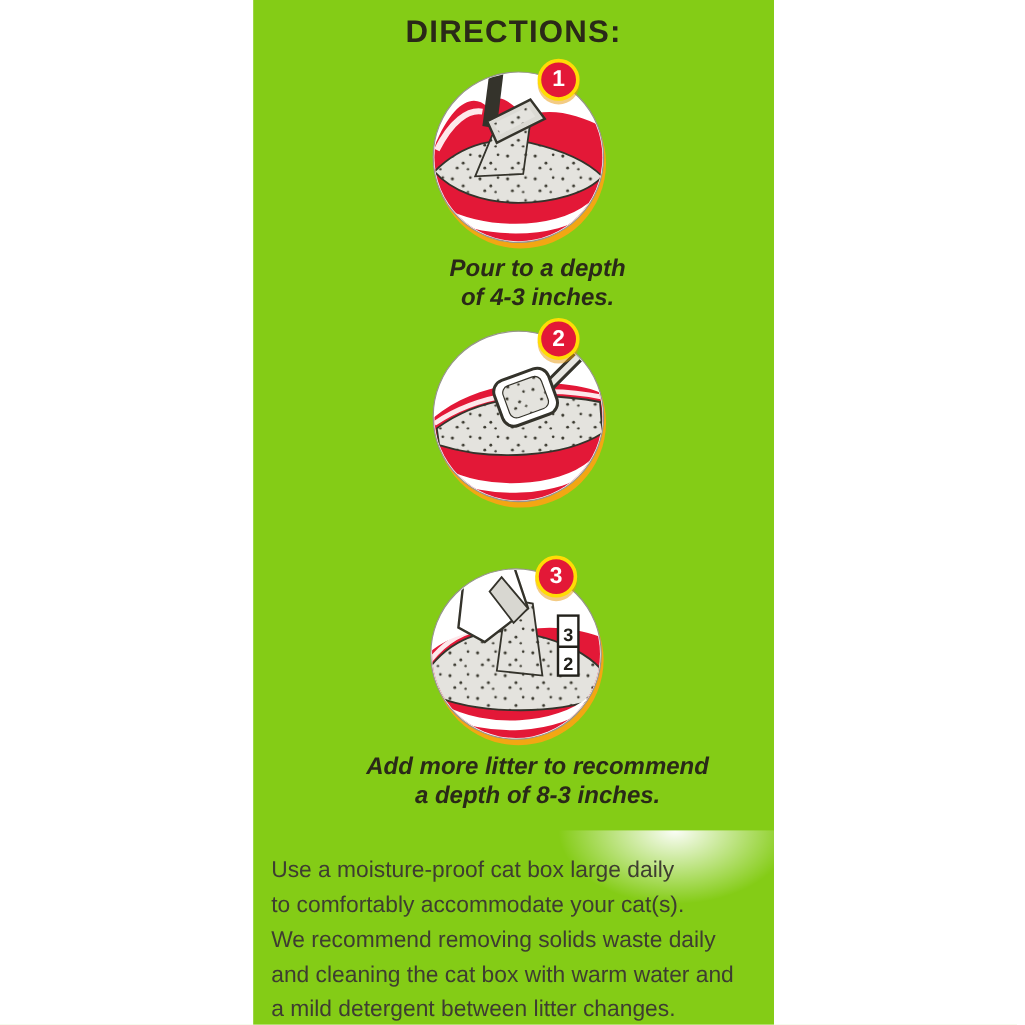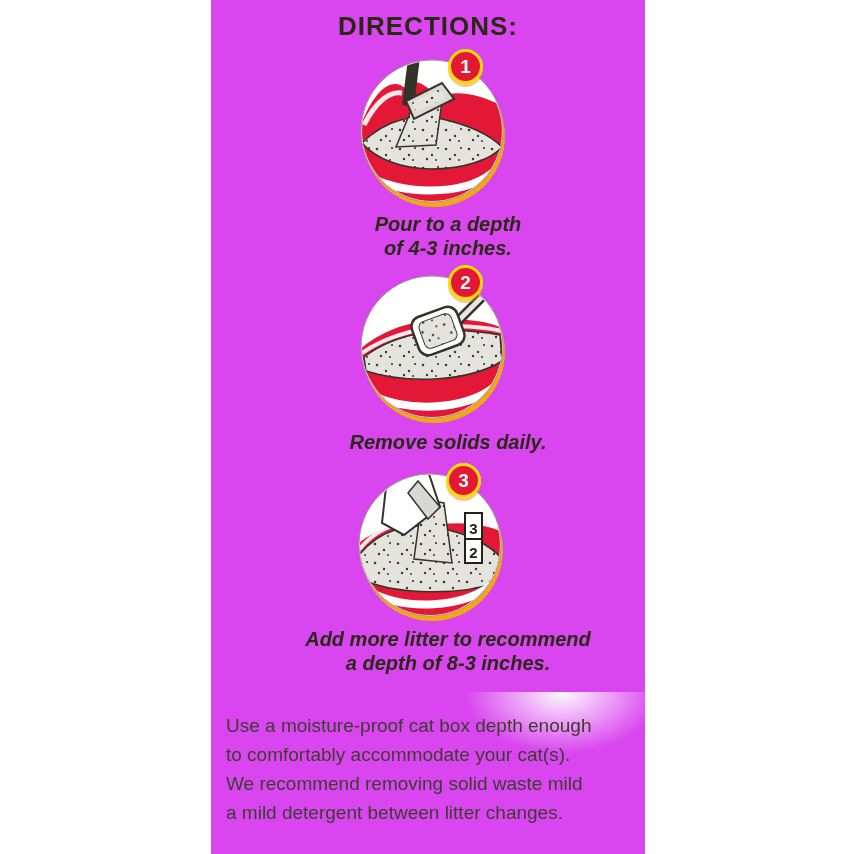--- a/index.html
+++ b/index.html
@@ -3,21 +3,21 @@
 <meta charset="utf-8">
 <style>
   html,body{margin:0;padding:0;}
   body{
     width:854px;height:854px;background:#ffffff;position:relative;overflow:hidden;
     font-family:"Liberation Sans", sans-serif;
   }
   .canvas{position:absolute;inset:0;background:#ffffff;}
   .panel{
     position:absolute;left:211px;top:0;width:434px;height:854px;
-    background:#d946ef;
+    background:#84cc16;
   }
   .flare{
     position:absolute;left:0;top:692px;width:434px;height:162px;
     background:radial-gradient(135px 85px at 81% 0%, rgba(255,255,255,0.97), rgba(255,255,255,0) 72%);
     pointer-events:none;
   }
   .title{
     position:absolute;top:11px;left:0;width:100%;margin:0;
     text-align:center;font-size:26px;line-height:30px;font-weight:bold;
     letter-spacing:1px;color:#2A2918;
@@ -120,23 +120,20 @@
           <g transform="rotate(-20 88 66)">
             <rect x="64" y="46" width="48" height="40" rx="10" fill="#FFFFFF" stroke="#34332B" stroke-width="2.5"></rect>
             <rect x="71" y="52" width="34" height="28" rx="6" fill="url(#specks)" stroke="#34332B" stroke-width="1"></rect>
           </g>
         </g>
       </svg>
       <div class="badge">
           <span>2</span>
         </div>
     </div>
-    <div class="caption cap2">
-        <div>Remove solids daily.</div>
-      </div>
 
     <div class="step step3">
       <svg width="164" height="164" viewBox="0 0 164 164">
         <defs>
             <clipPath id="clipS3">
               <circle cx="82" cy="82" r="70"></circle>
             </clipPath>
           </defs>
         <circle cx="84" cy="87" r="71" fill="#F2A713"></circle>
         <circle cx="82" cy="82" r="71" fill="#FFFFFF" stroke="#97968D" stroke-width="1"></circle>
@@ -159,19 +156,20 @@
       <div class="badge">
           <span>3</span>
         </div>
     </div>
     <div class="caption cap3">
         <div>Add more litter to recommend</div>
         <div>a depth of 8-3 inches.</div>
       </div>
 
     <div class="footer">
-        <div>Use a moisture-proof cat box depth enough</div>
+        <div>Use a moisture-proof cat box large daily</div>
         <div>to comfortably accommodate your cat(s).</div>
-        <div>We recommend removing solid waste mild</div>
+        <div>We recommend removing solids waste daily</div>
+        <div>and cleaning the cat box with warm water and</div>
         <div>a mild detergent between litter changes.</div>
       </div>
   </div>
 </div>
 
 </body></html>

